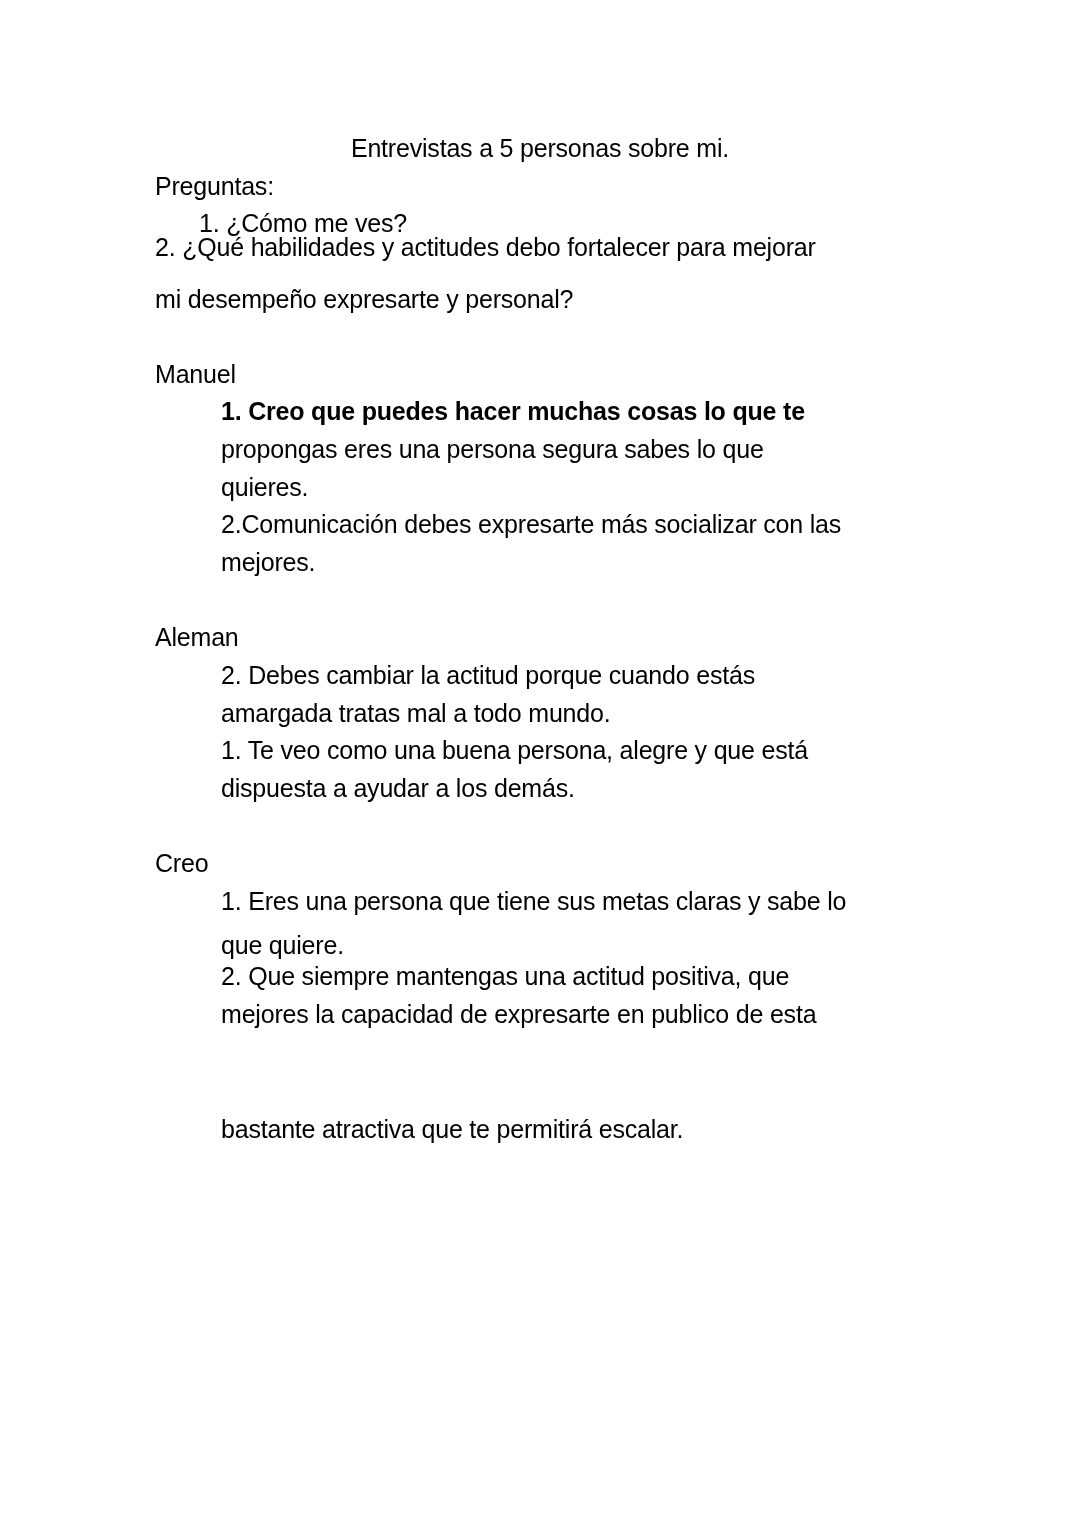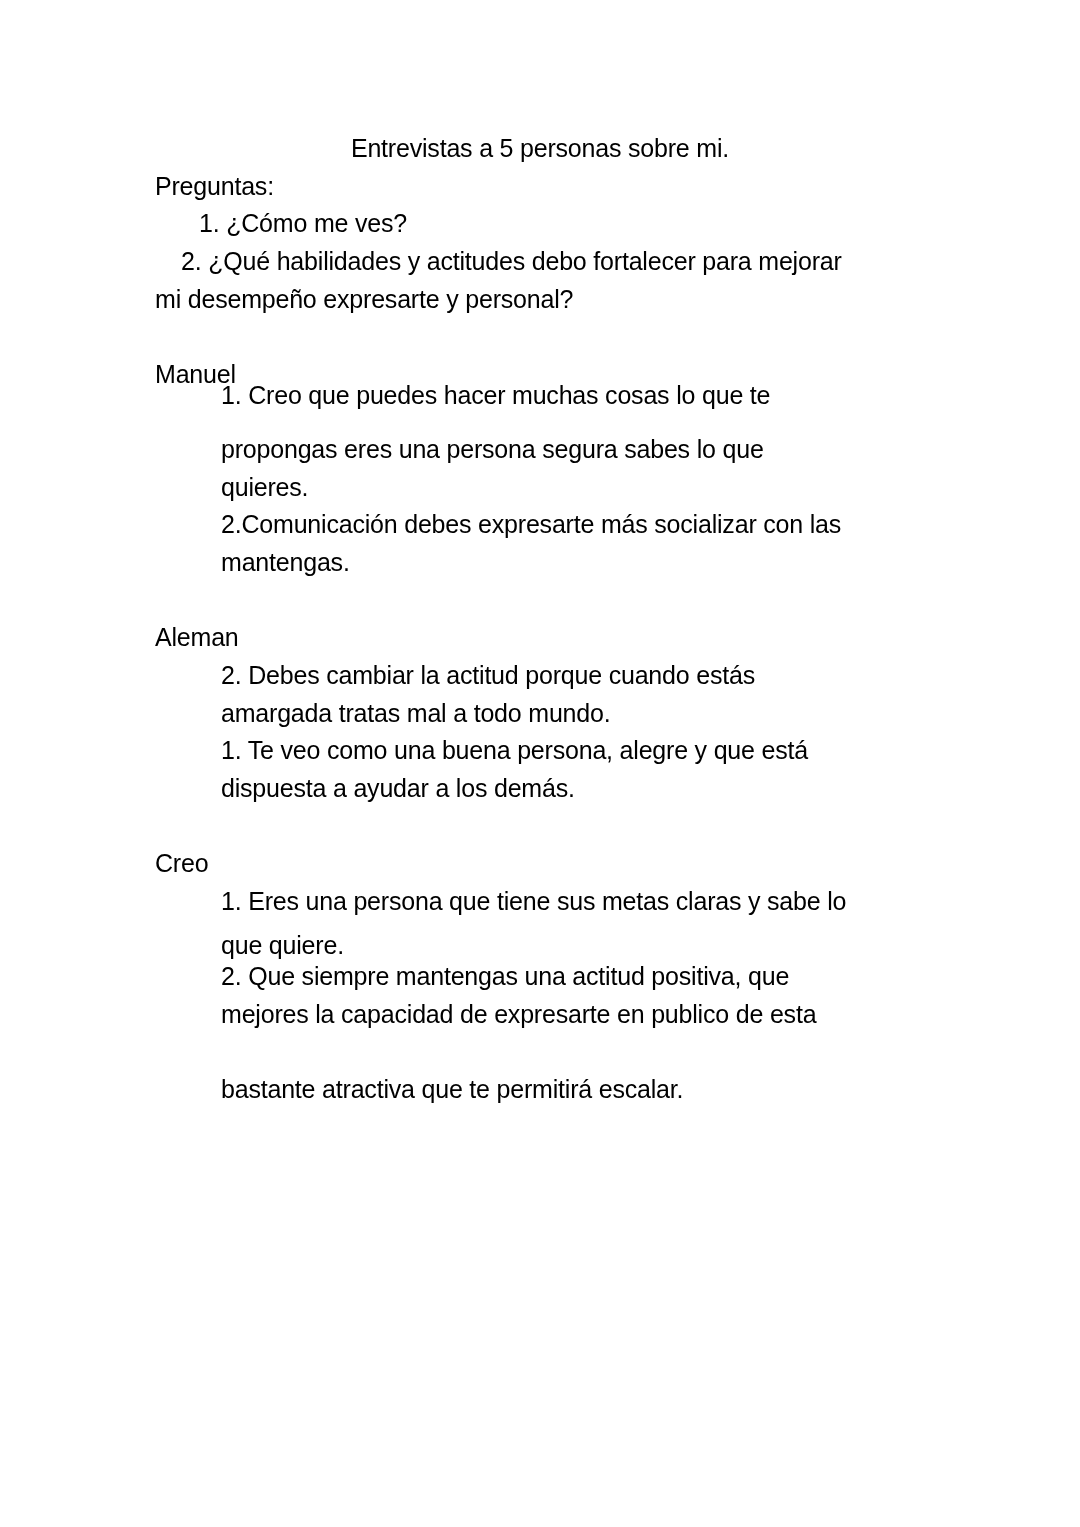--- a/index.html
+++ b/index.html
@@ -39,36 +39,36 @@
   </style>
 </head>
 <body>
 
 <div class="page">
 
   <div class="line title" style="top:133px;">Entrevistas a 5 personas sobre mi.</div>
 
   <div class="line l0" style="top:171px;">Preguntas:</div>
   <div class="line l0" style="top:208px;margin-left:44px;">1. ¿Cómo me ves?</div>
-  <div class="line l0" style="top:246px;margin-left:26px;">2. ¿Qué habilidades y actitudes debo fortalecer para mejorar</div>
+  <div class="line l0" style="top:232px;">2. ¿Qué habilidades y actitudes debo fortalecer para mejorar</div>
   <div class="line l0" style="top:284px;">mi desempeño expresarte y personal?</div>
 
   <div class="line l0" style="top:359px;">Manuel</div>
-  <div class="line l1" style="top:380px;">1. Creo que puedes hacer muchas cosas lo que te</div>
+  <div class="line l1" style="top:396px;font-weight:bold;">1. Creo que puedes hacer muchas cosas lo que te</div>
   <div class="line l1" style="top:434px;">propongas eres una persona segura sabes lo que</div>
   <div class="line l1" style="top:472px;">quieres.</div>
   <div class="line l1" style="top:509px;">2.Comunicación debes expresarte más socializar con las</div>
-  <div class="line l1" style="top:547px;">mantengas.</div>
+  <div class="line l1" style="top:547px;">mejores.</div>
 
   <div class="line l0" style="top:622px;">Aleman</div>
   <div class="line l1" style="top:660px;">2. Debes cambiar la actitud porque cuando estás</div>
   <div class="line l1" style="top:698px;">amargada tratas mal a todo mundo.</div>
   <div class="line l1" style="top:735px;">1. Te veo como una buena persona, alegre y que está</div>
   <div class="line l1" style="top:773px;">dispuesta a ayudar a los demás.</div>
 
   <div class="line l0" style="top:848px;">Creo</div>
   <div class="line l1" style="top:886px;">1. Eres una persona que tiene sus metas claras y sabe lo</div>
   <div class="line l1" style="top:924px;margin-top:6px;">que quiere.</div>
   <div class="line l1" style="top:961px;">2. Que siempre mantengas una actitud positiva, que</div>
   <div class="line l1" style="top:999px;">mejores la capacidad de expresarte en publico de esta</div>
-  <div class="line l1" style="top:1074px;">bastante atractiva que te permitirá escalar.</div>
+  <div class="line l1" style="top:1114px;">bastante atractiva que te permitirá escalar.</div>
 
 </div>
 
 </body></html>

